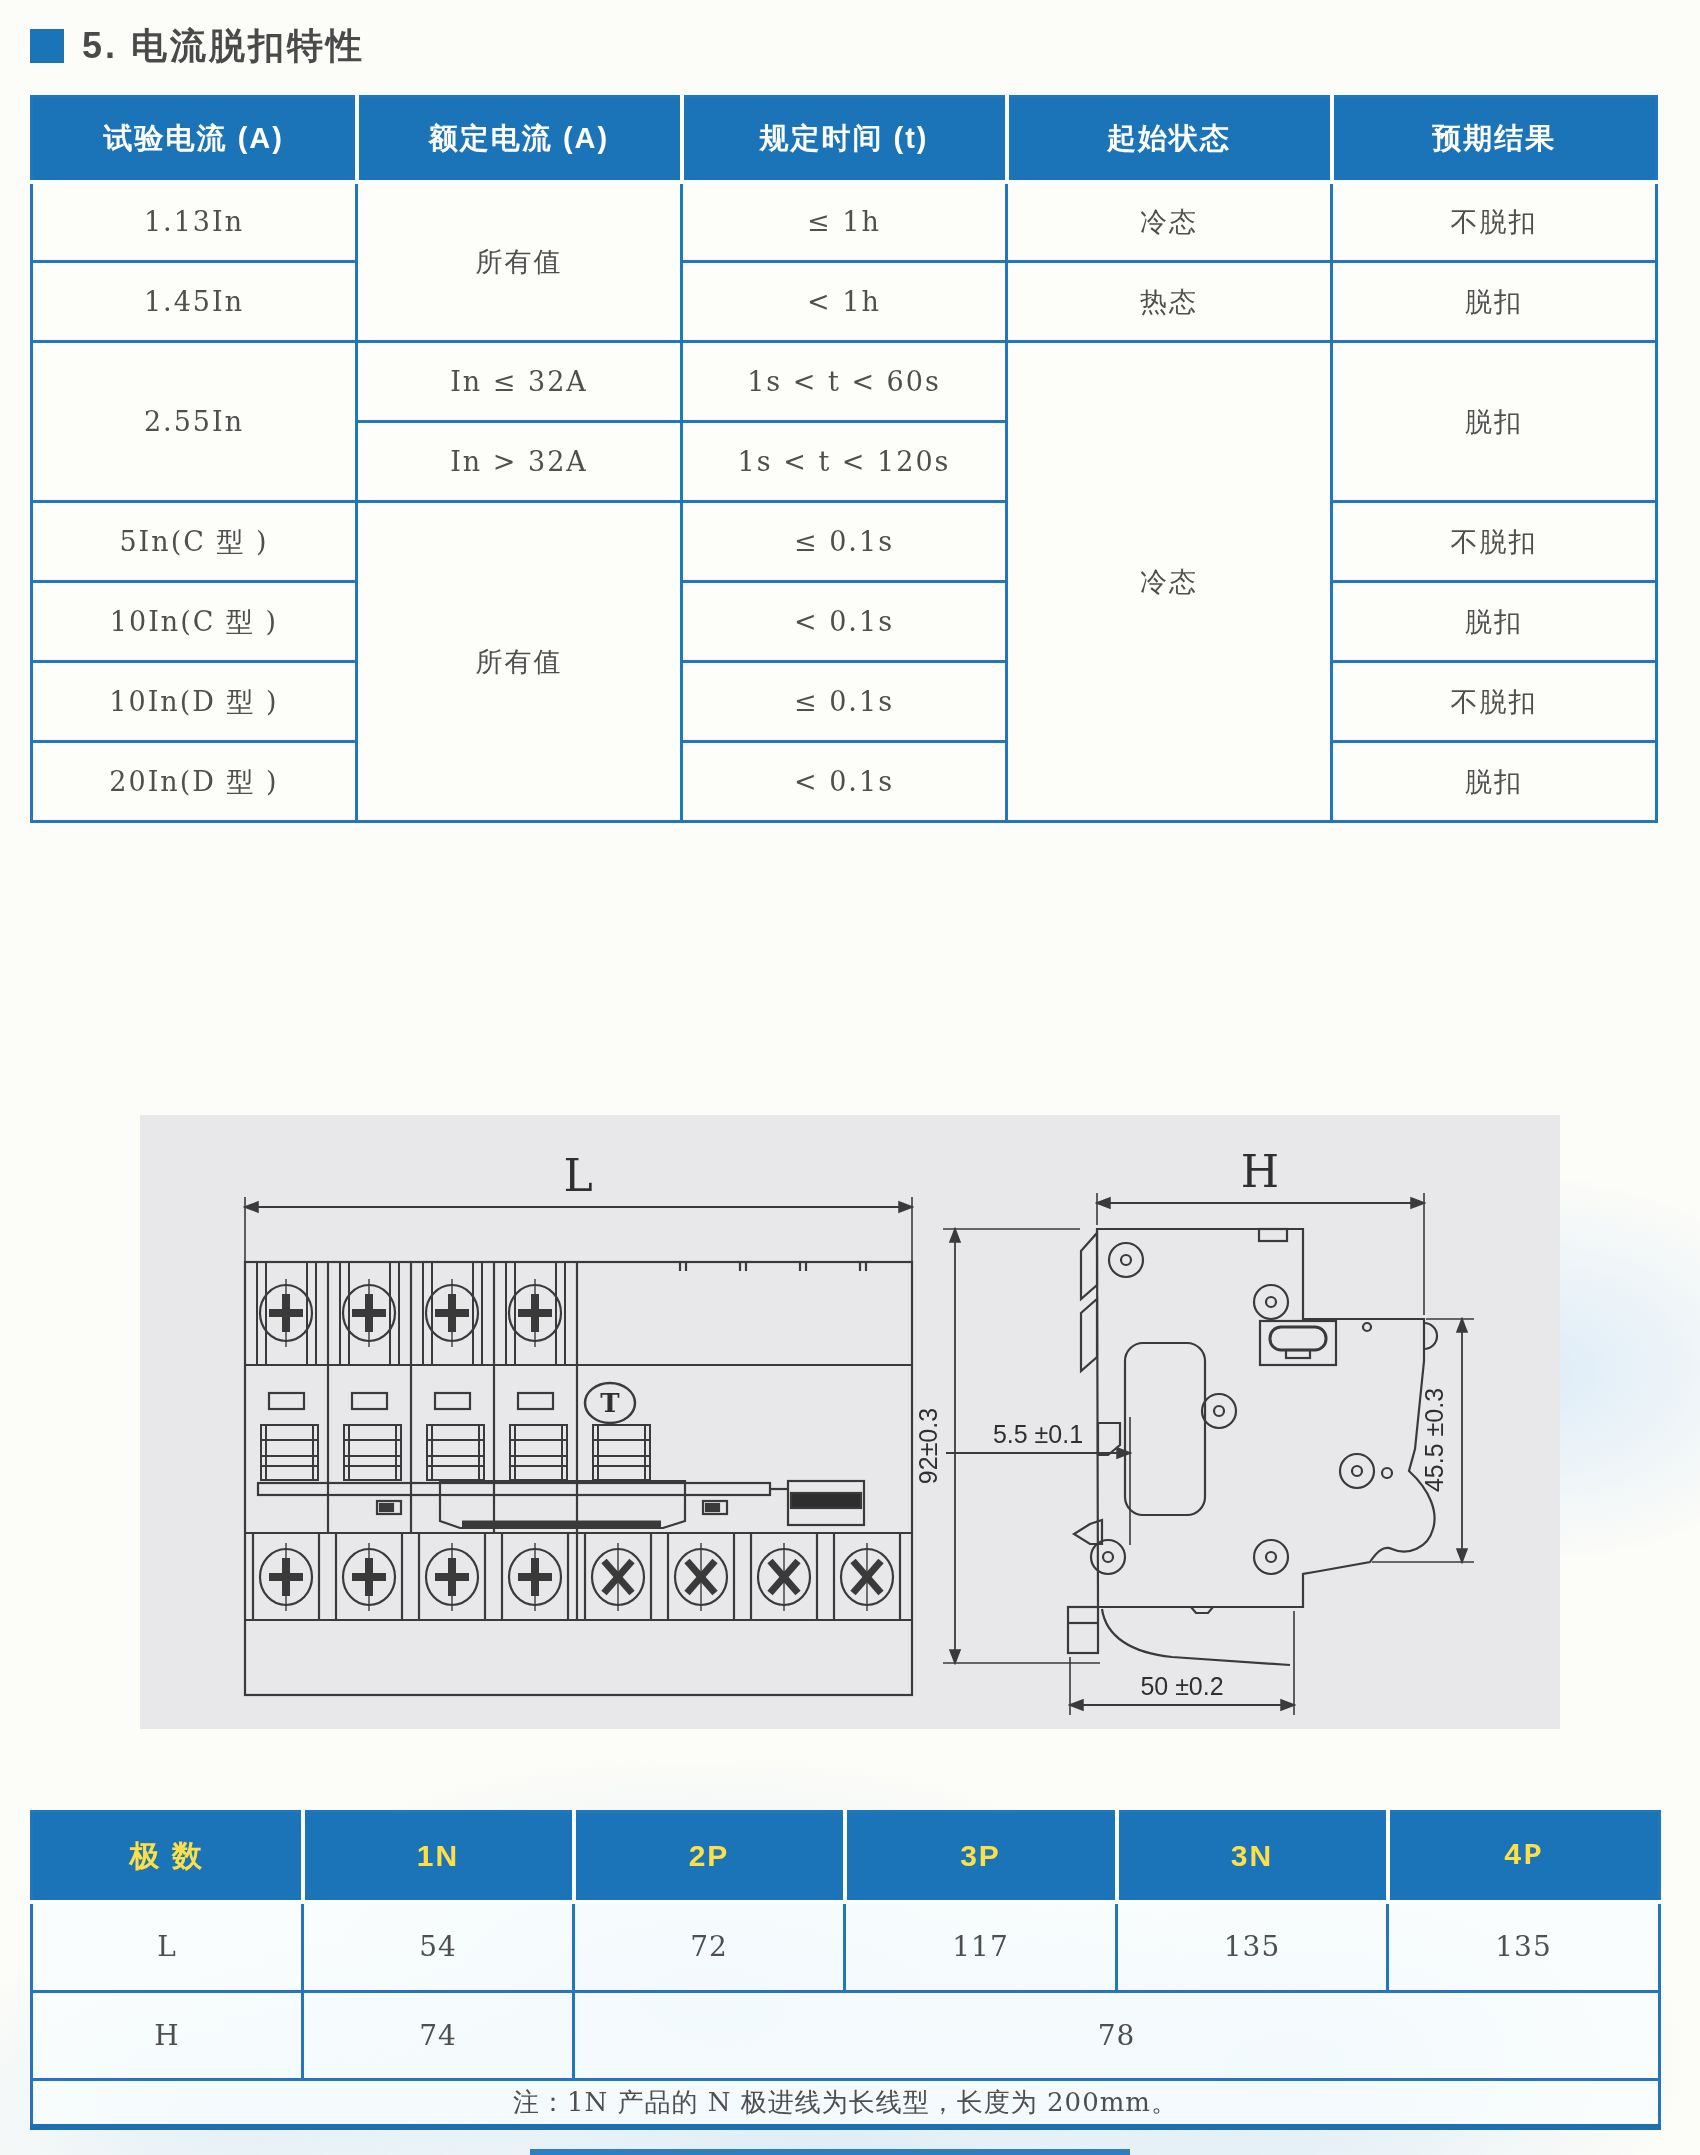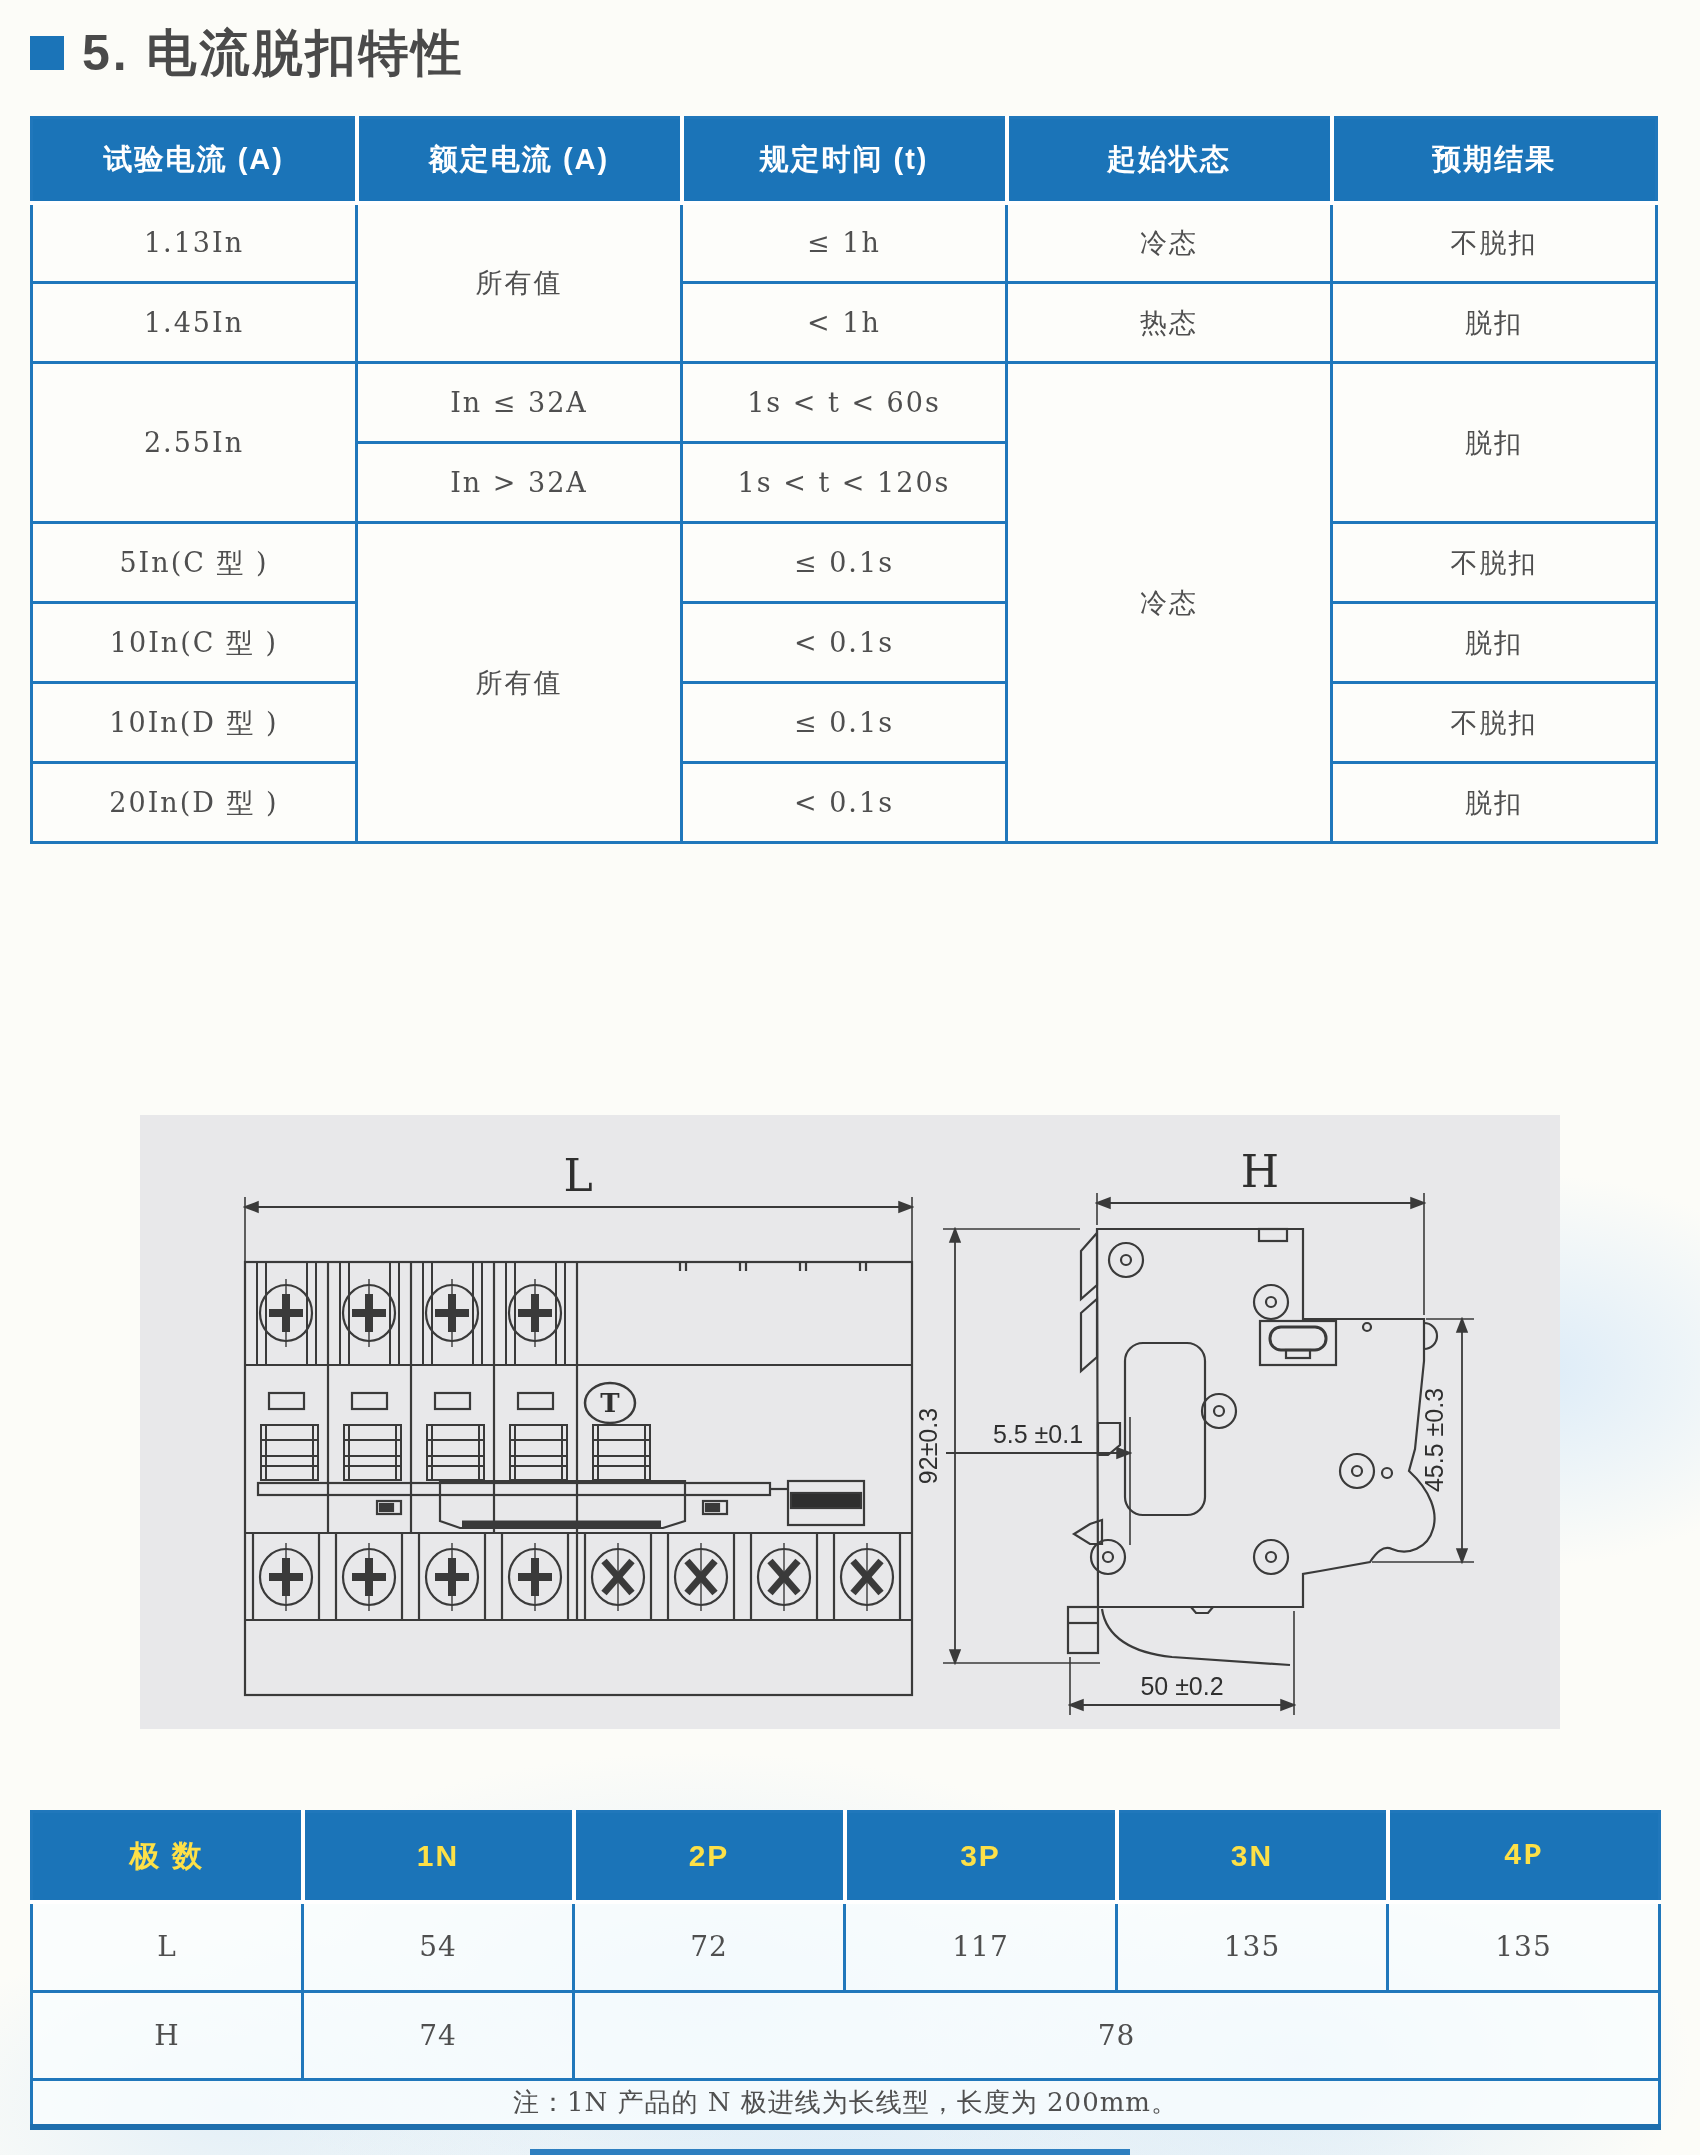--- a/index.html
+++ b/index.html
@@ -9,27 +9,27 @@
   .watermark { position:absolute; inset:0;
     background:
       radial-gradient(420px 280px at 1530px 1370px, rgba(210,230,248,.75), rgba(210,230,248,0) 70%),
       radial-gradient(700px 330px at 700px 1990px, rgba(206,228,246,.6), rgba(206,228,246,0) 72%),
       radial-gradient(560px 300px at 1300px 2060px, rgba(206,228,246,.65), rgba(206,228,246,0) 70%),
       radial-gradient(480px 260px at 240px 2110px, rgba(206,228,246,.55), rgba(206,228,246,0) 70%),
       radial-gradient(900px 420px at 860px 2180px, rgba(210,230,247,.6), rgba(210,230,247,0) 70%);
   }
   .sec { position:absolute; display:flex; align-items:center; gap:18px; }
   .sec .sq { width:34px; height:34px; background:#1b74b8; flex:none; }
-  .sec h2 { margin:0; font-weight:bold; font-size:50px; line-height:1; color:#4a4a4a; letter-spacing:3px;
+  .sec h2 { margin:0; font-weight:bold; font-size:36px; line-height:1; color:#4a4a4a; letter-spacing:3px;
             font-family:"Liberation Sans", sans-serif; }
   .sec5 { left:30px; top:28px; }
   .sec6 { left:30px; top:984px; }
 
   table { border-collapse:collapse; table-layout:fixed; position:absolute; }
-  .t1 { left:30px; top:116px; width:1628px; border:3px solid #2077bb; background:rgba(253,253,250,.92);padding-left:22px; }
+  .t1 { left:30px; top:95px; width:1628px; border:3px solid #2077bb; background:rgba(253,253,250,.92);padding-left:22px; }
   .t1 th { background:#1b74b8; color:#fff; font-weight:bold; font-size:29px; letter-spacing:2px;
            height:85px; border-right:4px solid #fff; border-bottom:4px solid #fff;
            font-family:"Liberation Sans", sans-serif; }
   .t1 th:last-child { border-right:none; }
   .t1 td { border:3px solid #2077bb; font-family:"DejaVu Serif", serif; font-size:27px; color:#4f4f4f;
            text-align:center; letter-spacing:2px;margin-top:43px; }
   .t1 tbody tr { height:80px; }
 
   .t2 { left:30px; top:1810px; width:1628px; border:3px solid #2077bb; border-bottom:6px solid #1e6fae;
         background:rgba(250,253,255,.75); }

